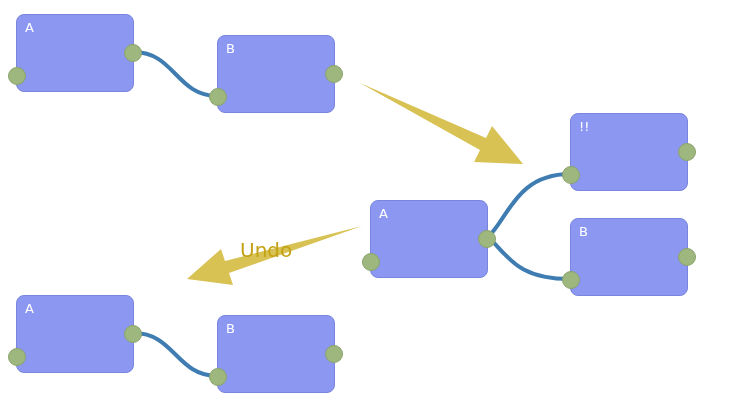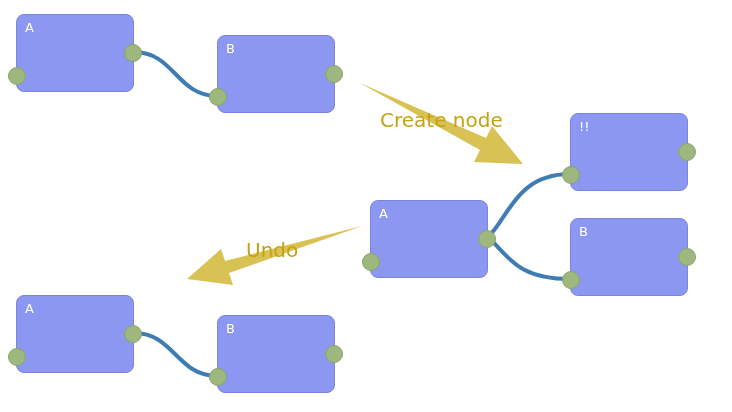--- a/index.html
+++ b/index.html
@@ -59,21 +59,21 @@
   .port-left{left:-9px;top:52px;}
   .port-right{right:-9px;top:29px;}
   .annotation{
     position:absolute;
     color:var(--annotation-text);
     font-size:20px;
     line-height:22px;
     white-space:nowrap;
   }
   .annotation-create{left:380px;top:109px;}
-  .annotation-undo{left:246px;top:239px;}
+  .annotation-undo{left:240px;top:239px;}
 </style>
 </head>
 <body>
 
 <div class="stage">
 
   <svg class="links-layer" width="732" height="412" viewBox="0 0 732 412" xmlns="http://www.w3.org/2000/svg">
 
     <path class="link" d="M 134 52 C 174 52 177 96 217 96"></path>
     <path class="link" d="M 488 237 C 508 219 516 174 570 174"></path>
@@ -115,16 +115,15 @@
     <span class="node-label">A</span>
     <span class="port port-left"></span>
     <span class="port port-right"></span>
   </div>
   <div class="node" style="left:217px;top:315px;">
     <span class="node-label">B</span>
     <span class="port port-left"></span>
     <span class="port port-right"></span>
   </div>
 
-  <div class="annotation annotation-create">Create node</div>
   <div class="annotation annotation-undo">Undo</div>
 
 </div>
 
 </body></html>

